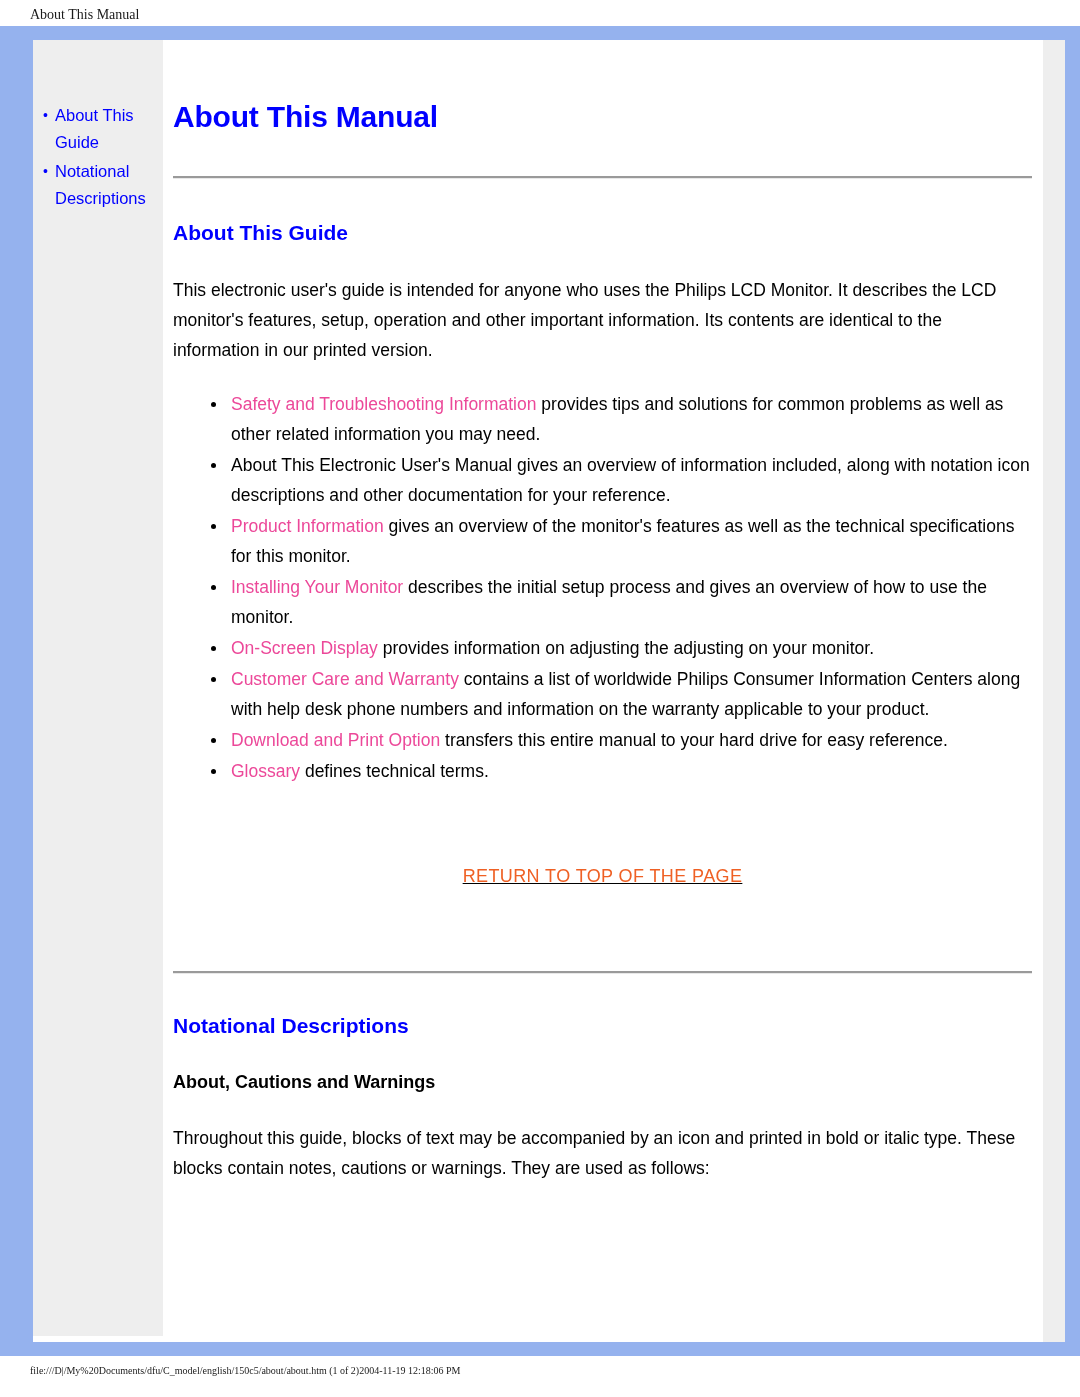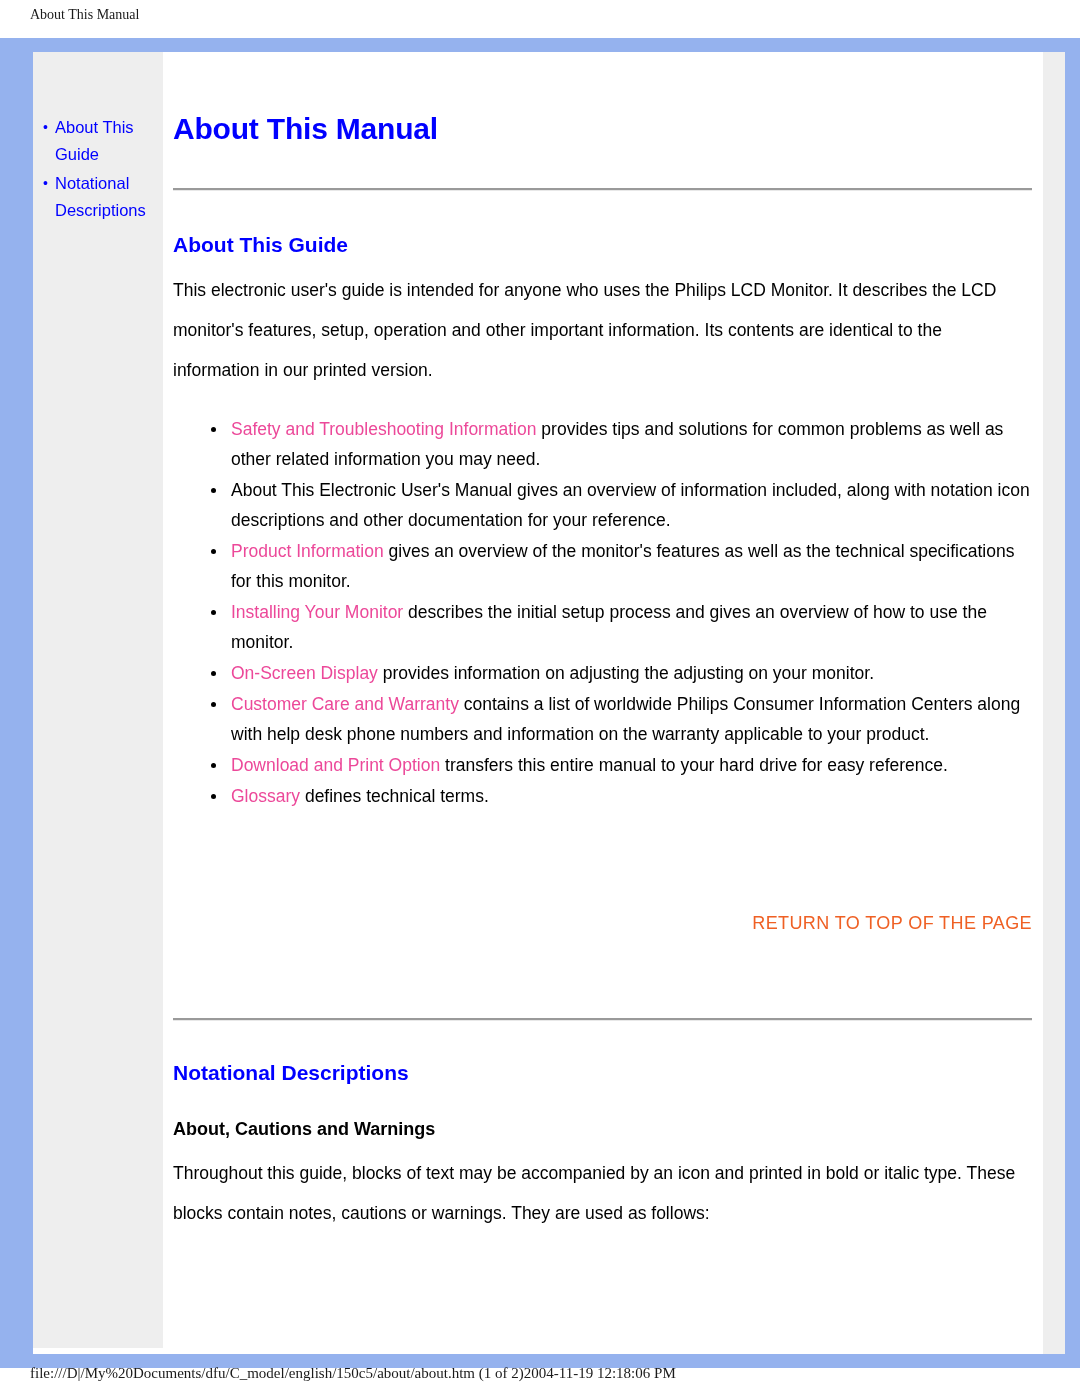--- a/index.html
+++ b/index.html
@@ -28,21 +28,21 @@
     box-sizing: border-box;
     display: flex;
     align-items: center;
     background: #ffffff;
   }
 
   
   .page-frame {
     position: absolute;
     left: 0;
-    top: 38px;
+    top: 26px;
     width: 1080px;
     height: 1330px;
     background: #95b2ee;
     box-sizing: border-box;
   }
   .page-inner {
     position: absolute;
     left: 33px;
     top: 14px;
     width: 1032px;
@@ -128,22 +128,22 @@
 
   h2.section-title {
     font-size: 21px;
     font-weight: bold;
     color: #0000ff;
     margin: 42px 0 0 0;
   }
 
   p.body-text {
     font-size: 17.5px;
-    line-height: 40px;
-    margin: 13px 0 0 0;
+    line-height: 30px;
+    margin: 30px 0 0 0;
     width: 855px;
     font-stretch: condensed;
   }
 
   ul.link-list {
     list-style: none;
     margin: 24px 0 0 0;
     padding: 0 0 0 34px;
     width: 830px;
   }
@@ -163,23 +163,24 @@
     height: 5px;
     border-radius: 50%;
     background: #000000;
   }
   a.inline-link {
     color: #ec4899;
     text-decoration: none;
   }
 
   .return-top-wrap {
-    margin-top: 102px;
-    text-align: right;
+    margin-top: 80px;
+    text-align: center;
     width: 859px;
+    text-decoration: underline;
   }
   a.return-top {
     color: #ef6024;
     font-size: 18px;
     font-weight: 500;
     letter-spacing: 0.4px;
     text-decoration: none;
   }
 
   hr.rule.second {
@@ -197,21 +198,21 @@
     color: #000000;
   }
 
   
   .page-footer {
     position: absolute;
     left: 0;
     top: 1365px;
     width: 1080px;
     font-family: "Liberation Serif", serif;
-    font-size: 15px;
+    font-size: 10px;
     color: #1a1a1a;
     padding-left: 30px;
     box-sizing: border-box;
   }
 </style>
 </head>
 <body>
 
 <div class="print-header">
   <span>About This Manual</span>

